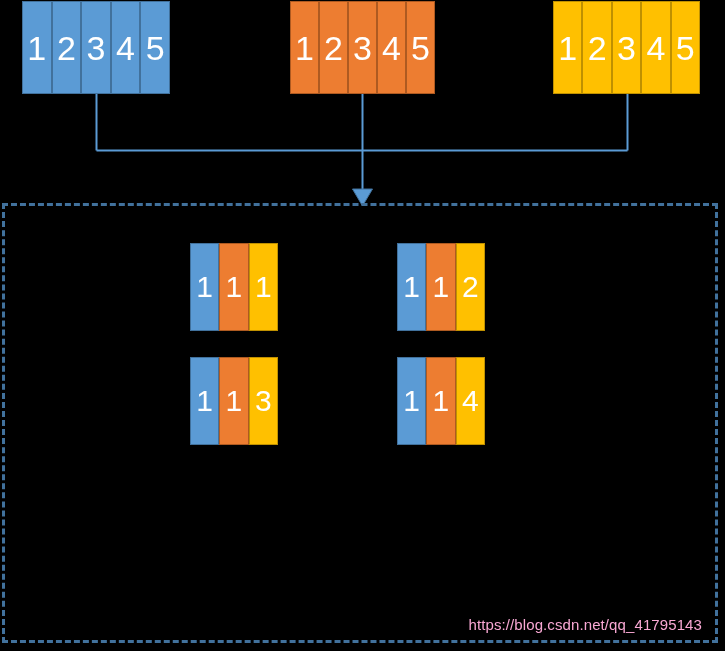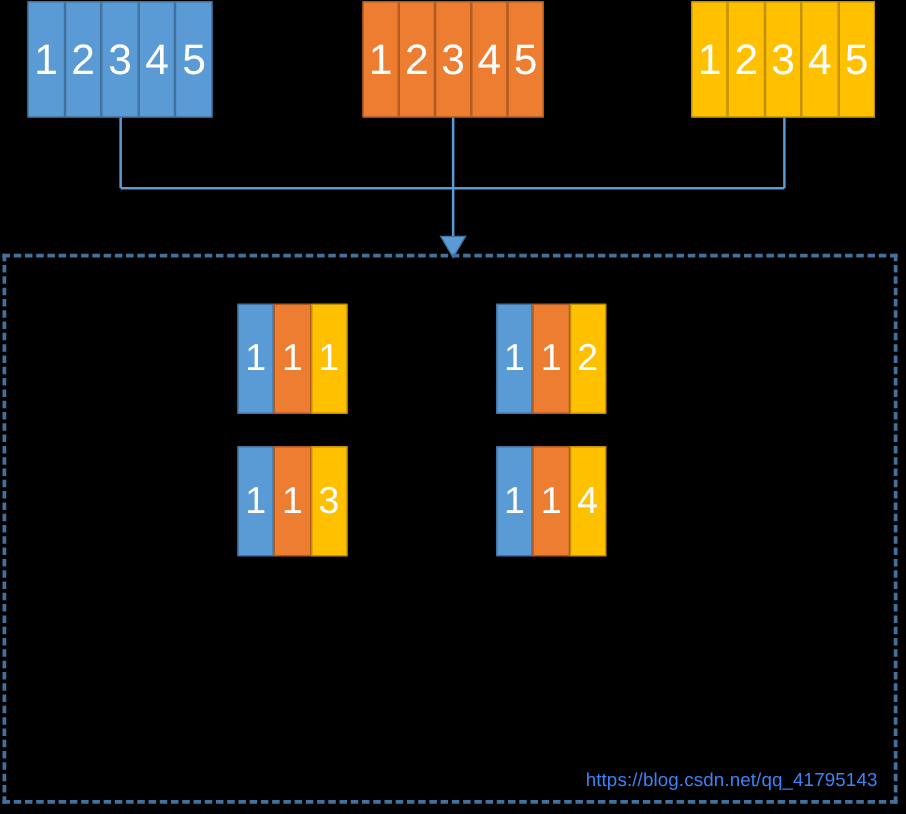--- a/index.html
+++ b/index.html
@@ -88,21 +88,21 @@
   #tuple-0 { left: 190px; top: 243px; }
   #tuple-1 { left: 397px; top: 243px; }
   #tuple-2 { left: 190px; top: 357px; }
   #tuple-3 { left: 397px; top: 357px; }
 
   
   #watermark {
     position: absolute;
     right: 23px;
     bottom: 18px;
-    color: #3b82f6;
+    color: #f9a8d4;
     font-size: 15px;
     letter-spacing: 0.1px;
     white-space: nowrap;
   }
 </style>
 </head>
 <body>
 
 <div id="canvas">
 

